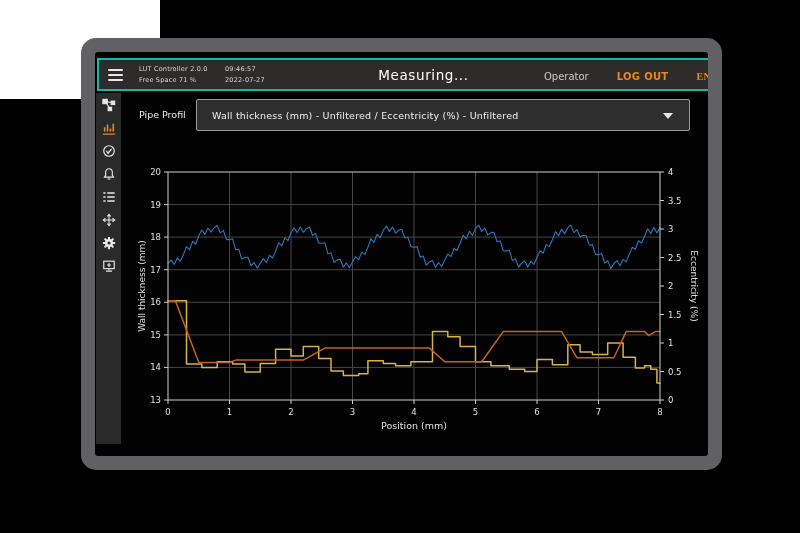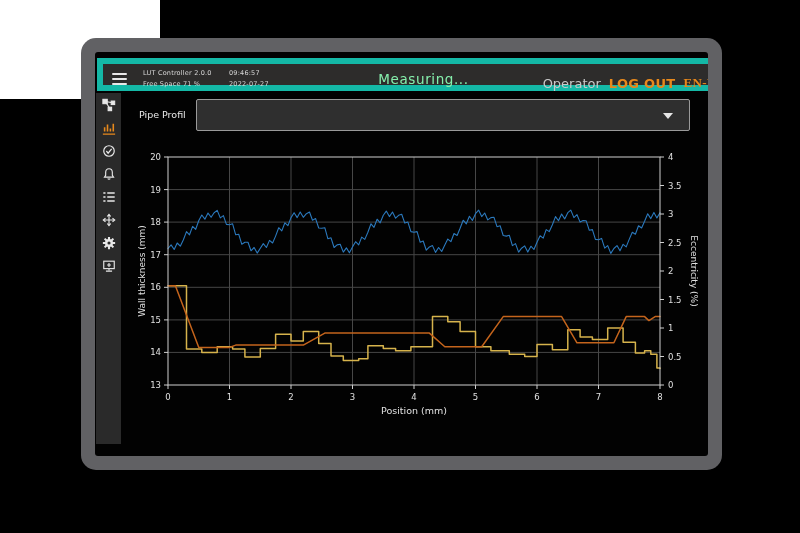--- a/index.html
+++ b/index.html
@@ -6,31 +6,31 @@
   html,body { width:800px; height:533px; background:#000; overflow:hidden;
               font-family:"DejaVu Sans", sans-serif; }
   .corner-white { position:absolute; left:0; top:0; width:160px; height:99px; background:#ffffff; }
   .monitor { position:absolute; left:81px; top:38px; width:641px; height:432px;
              background:#616164; border-radius:15px; }
   .screen { position:absolute; left:14px; top:14px; width:613px; height:404px;
             background:#020202; border-radius:3px; overflow:hidden; }
 
   
   .topbar { position:absolute; left:2px; top:6px; width:653px; height:33px;
-            background:#2d2c2b; border:6px solid #14b8a6; }
+            background:#2d2c2b; border:2px solid #14b8a6; }
   .hamburger { position:absolute; left:9px; top:9px; width:15px; height:12px;
                display:flex; flex-direction:column; justify-content:space-between; cursor:pointer; }
   .hamburger span { display:block; height:2px; background:#e8e8e8; border-radius:1px; }
   .sysinfo { position:absolute; left:40px; top:5px; display:grid;
              grid-template-columns:80px auto; grid-row-gap:3px; grid-column-gap:6px;
              font-size:6.5px; color:#d8d8d8; letter-spacing:0.2px; }
   .status-center { position:absolute; left:0; right:0; top:7px; text-align:center;
-                   font-size:13.5px; color:#86efac; letter-spacing:0.6px; }
+                   font-size:13.5px; color:#ffffff; letter-spacing:0.6px; }
   .topbar-right { position:absolute; right:10px; top:11px; display:flex; align-items:center;
-                  gap:8px; font-size:13px;text-align:center; }
+                  gap:28px; font-size:10px;text-align:center; }
   .topbar-right .muted { color:#c9c9c9; }
   .topbar-right .accent { color:#e8891c; font-weight:bold; letter-spacing:0.3px; cursor:pointer; }
   .lang { display:flex; align-items:center; gap:4px;font-family:Liberation Serif, serif; }
   .caret-down-orange { width:0; height:0; border-left:3.5px solid transparent;
                        border-right:3.5px solid transparent; border-top:4.5px solid #e8891c; }
 
   
   .sidebar { position:absolute; left:1px; top:41px; width:25px; height:351px;
              background:#2a2a2a; display:flex; flex-direction:column; align-items:center;
              padding-top:4px; gap:7px; }
@@ -41,21 +41,21 @@
   
   .pp-label { position:absolute; left:44px; top:57px; font-size:9.5px; color:#eaeaea; }
   .pp-select { position:absolute; left:101px; top:47px; width:494px; height:32px;
                background:#2f2f2f; border:1px solid #9a9a9a; border-radius:2px;
                display:flex; align-items:center; cursor:pointer; }
   .pp-select .value { padding-left:15px; font-size:9.5px; color:#f0f0f0; letter-spacing:0.2px; }
   .pp-caret { position:absolute; right:16px; top:13px; width:0; height:0;
               border-left:5px solid transparent; border-right:5px solid transparent;
               border-top:6px solid #e6e6e6; }
 
-  .chart-wrap { position:absolute; left:30px; top:95px; width:575px; height:280px; }
+  .chart-wrap { position:absolute; left:30px; top:110px; width:575px; height:280px; }
 </style>
 </head>
 <body>
 
 <div class="corner-white"></div>
 
 <div class="monitor">
   <div class="screen">
 
     <div class="topbar">
@@ -158,20 +158,21 @@
           <line x1="8" y1="4.5" x2="8" y2="9" stroke="#e8e8e8" stroke-width="1.3"></line>
           <line x1="5.8" y1="6.8" x2="10.2" y2="6.8" stroke="#e8e8e8" stroke-width="1.3"></line>
           <line x1="8" y1="11" x2="8" y2="13" stroke="#e8e8e8" stroke-width="1.3"></line>
           <line x1="4.5" y1="13.8" x2="11.5" y2="13.8" stroke="#e8e8e8" stroke-width="1.3"></line>
         </svg>
       </div>
     </div>
 
     <div class="pp-label">Pipe Profil</div>
     <div class="pp-select">
+      <span class="value">Wall thickness (mm) - Unfiltered / Eccentricity (%) - Unfiltered</span>
       <span class="pp-caret"></span>
     </div>
 
     <div class="chart-wrap">
       <svg id="chart-svg" width="575" height="280" viewBox="0 0 575 280">
           <line x1="104.5" y1="10" x2="104.5" y2="238" stroke="#474747" stroke-width="1"></line>
           <line x1="166" y1="10" x2="166" y2="238" stroke="#474747" stroke-width="1"></line>
           <line x1="227.5" y1="10" x2="227.5" y2="238" stroke="#474747" stroke-width="1"></line>
           <line x1="289" y1="10" x2="289" y2="238" stroke="#474747" stroke-width="1"></line>
           <line x1="350.5" y1="10" x2="350.5" y2="238" stroke="#474747" stroke-width="1"></line>

